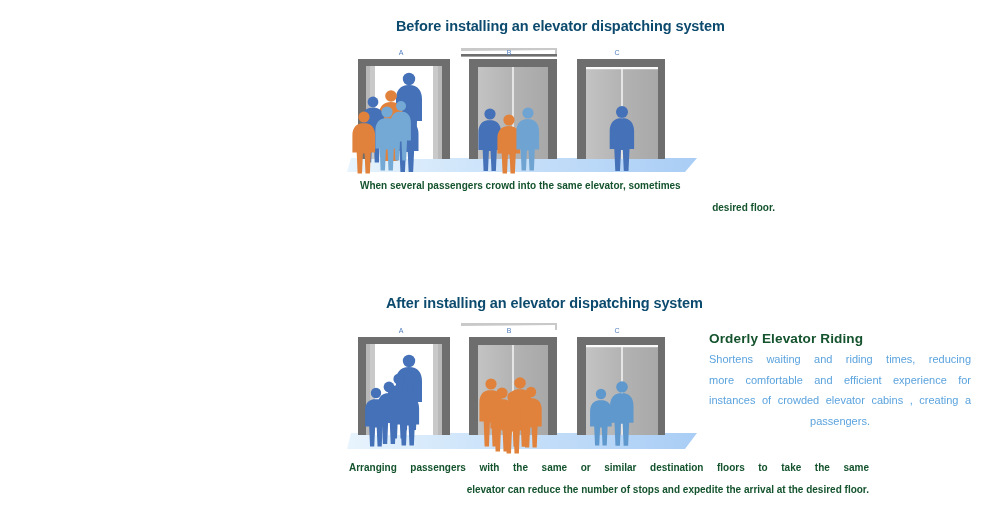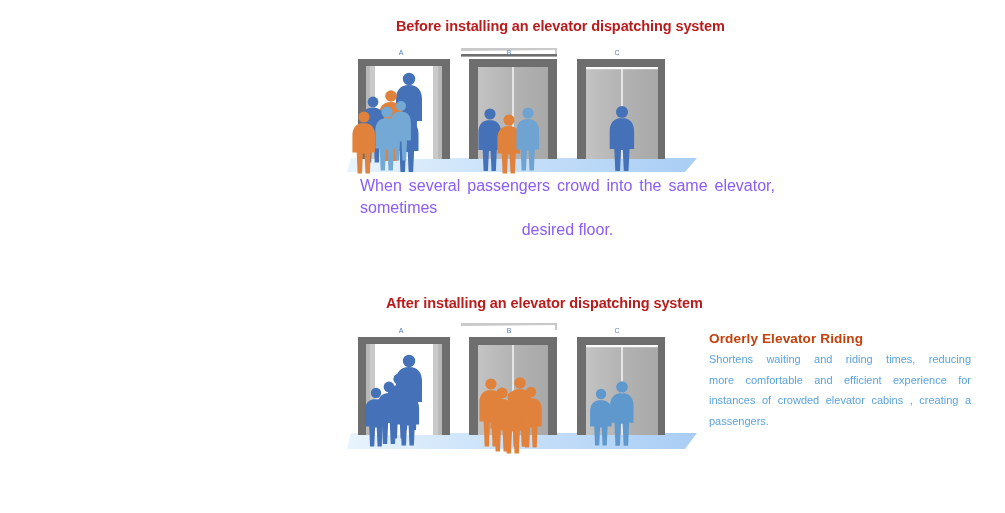--- a/index.html
+++ b/index.html
@@ -14,62 +14,63 @@
     font-family: "Liberation Sans", sans-serif;
     overflow: hidden;
   }
 
   .section { position: absolute; }
 
   .section-heading {
     position: absolute;
     font-size: 14.5px;
     font-weight: bold;
-    color: #b91c1c;
+    color: #0c4a6e;
     letter-spacing: -0.1px;
     white-space: nowrap;
   }
 
   .illustration {
     position: absolute;
     width: 360px;
     height: 130px;
   }
 
   .illustration svg { display: block; }
 
   .body-text {
     position: absolute;
-    font-size: 16px;
+    font-size: 10px;
     line-height: 22px;
-    color: #8b5cf6;
+    color: #14532d;
     text-align: justify;
     text-justify: inter-word;
-  }
-  .body-text .lastline { text-align: center; }
+    font-weight: bold;
+  }
+  .body-text .lastline { text-align: right; }
 
   .callout {
     position: absolute;
     width: 262px;
   }
   .callout-title {
     font-size: 13.6px;
     font-weight: bold;
-    color: #c2410c;
+    color: #14532d;
     margin-bottom: 3px;
     letter-spacing: 0.1px;
   }
   .callout-body {
     font-size: 11px;
     line-height: 20.5px;
     color: #5ba3de;
     text-align: justify;
     text-justify: inter-word;
   }
-  .callout-body .lastline { text-align: left; }
+  .callout-body .lastline { text-align: center; }
 </style>
 </head>
 <body>
 
 <div class="section" style="left:0; top:0; width:1005px; height:260px;">
 
   <div class="section-heading" style="left:396px; top:18px;">Before installing an elevator dispatching system</div>
 
   <div class="illustration" style="left:345px; top:44px;">
     <svg width="360" height="130" viewBox="0 0 360 130" xmlns="http://www.w3.org/2000/svg">
@@ -278,13 +279,17 @@
   <div class="callout" style="left:709px; top:46px;">
     <div class="callout-title">Orderly Elevator Riding</div>
     <div class="callout-body">
       <div style="text-align:justify; text-align-last:justify;">Shortens waiting and riding times, reducing</div>
       <div style="text-align:justify; text-align-last:justify;">more comfortable and efficient experience for</div>
       <div style="text-align:justify; text-align-last:justify;">instances of crowded elevator cabins , creating a</div>
       <div class="lastline">passengers.</div>
     </div>
   </div>
 
+  <div class="body-text" style="left:349px; top:172px; width:520px;">
+    <div style="text-align:justify; text-align-last:justify;">Arranging passengers with the same or similar destination floors to take the same</div>
+    <div class="lastline">elevator can reduce the number of stops and expedite the arrival at the desired floor.</div>
+  </div>
 </div>
 
 </body></html>

